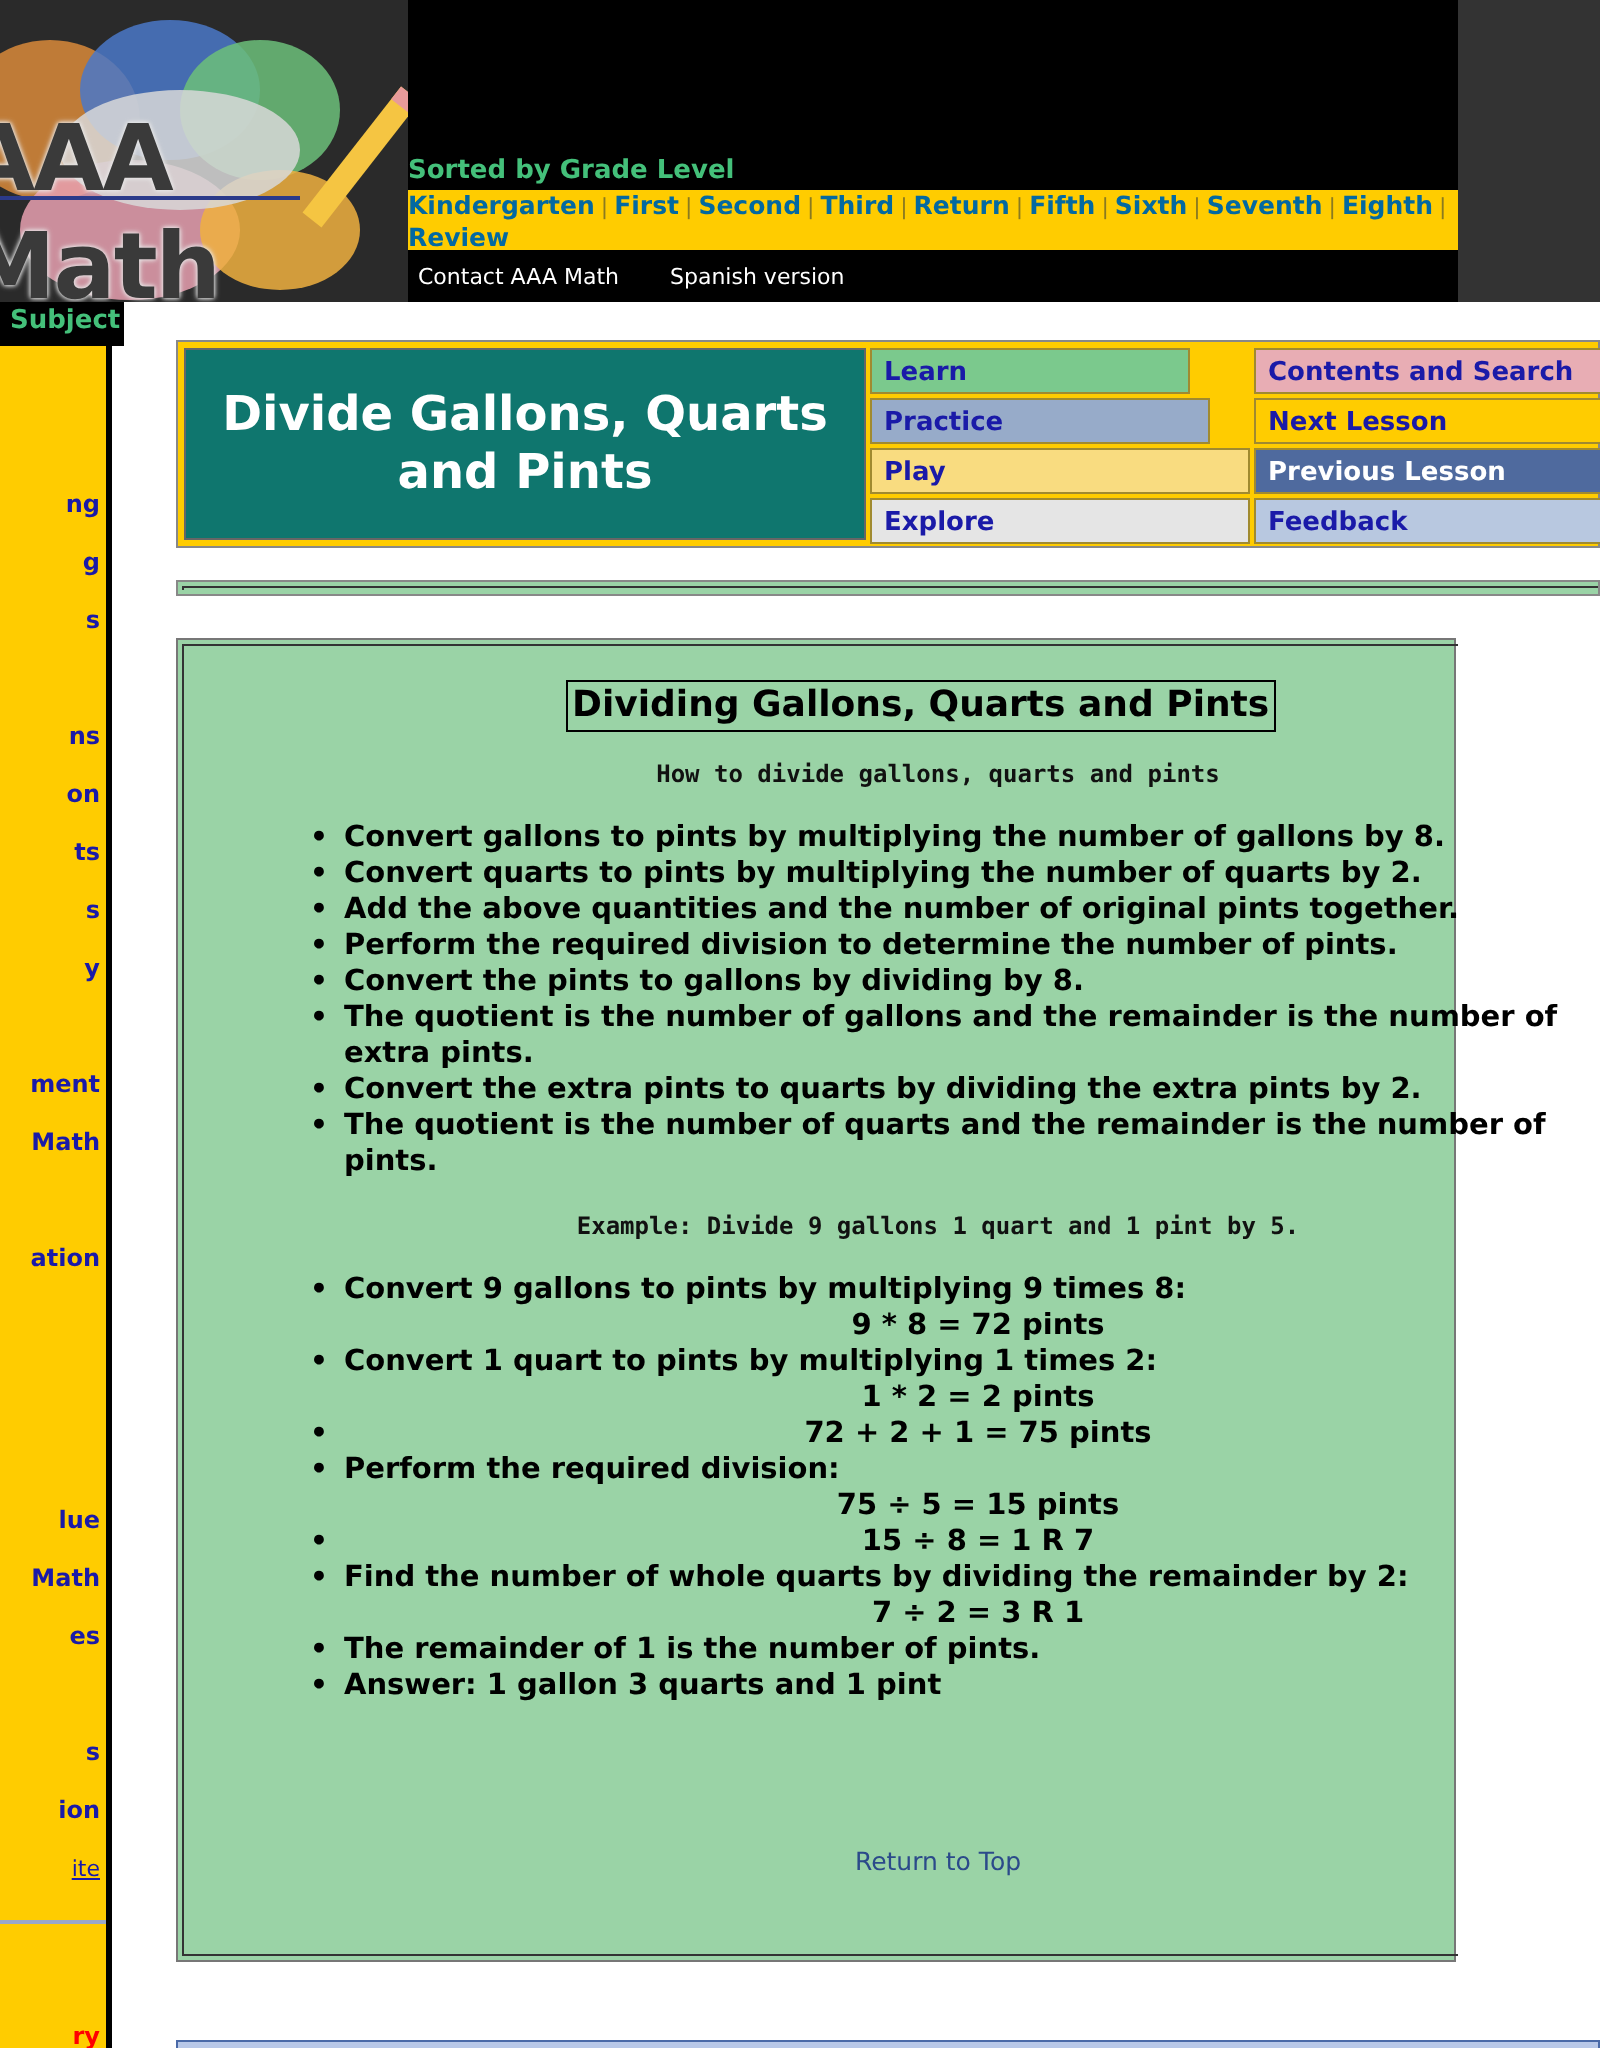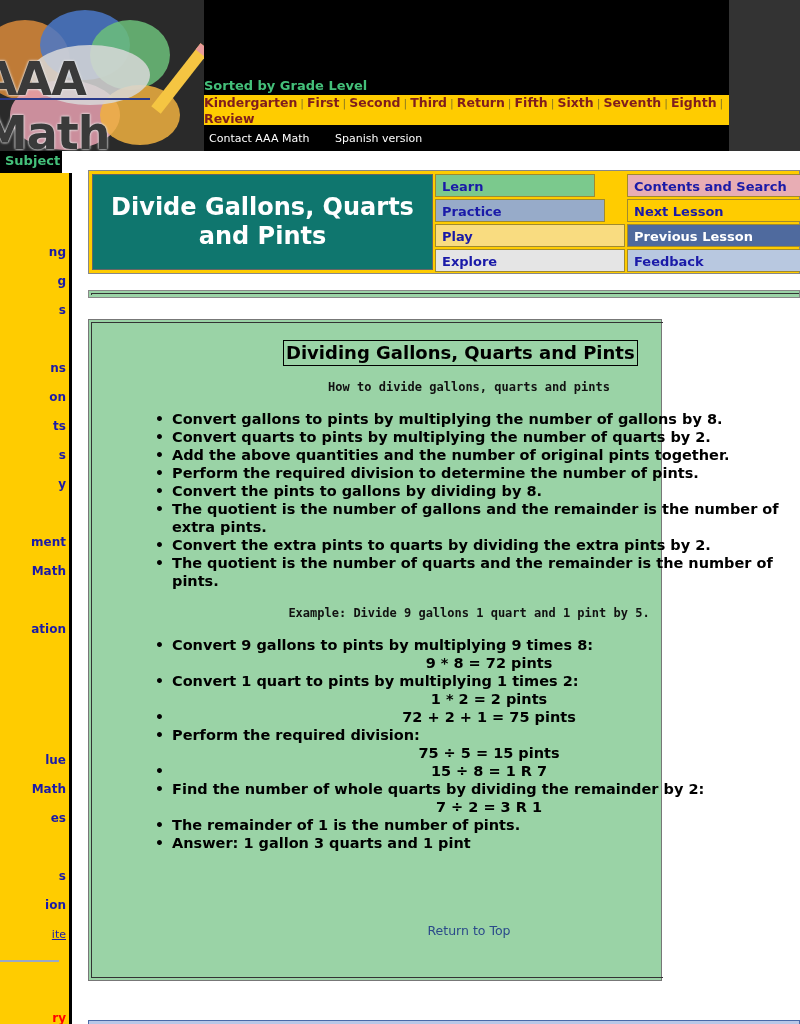--- a/index.html
+++ b/index.html
@@ -14,28 +14,28 @@
   .logo .pencil { position: absolute; left: 150px; top: 30px; width: 12px; height: 80px; background: #f5c542; transform: rotate(38deg); transform-origin: bottom center; border-top: 8px solid #e89a9a; }
   .logo .underline { position: absolute; left: 0; top: 98px; width: 150px; height: 2px; background: #2b3a8a; }
   .header-black { position: absolute; left: 204px; top: 0; width: 525px; height: 95px; background: #000; }
   .header-dark { position: absolute; left: 729px; top: 0; width: 71px; height: 151px; background: #333333; }
   .other-sites { position: absolute; right: 71px; top: 0; text-align: right; font-size: 11px; font-weight: bold; line-height: 14px; }
   .other-sites .title { color: #ffffff; }
   .other-sites .red { color: #ff0000; }
   .other-sites .yellow { color: #ffff00; }
   .sorted { position: absolute; left: 204px; top: 78px; font-size: 13px; font-weight: bold; color: #44c07a; }
   .grades { position: absolute; left: 204px; top: 95px; width: 525px; height: 30px; background: #ffcc00; font-size: 12.5px; font-weight: bold; line-height: 15px; padding-top: 0px; }
-  .grades a { color: #7f1d1d; text-decoration: none; }
+  .grades a { color: #0369a1; text-decoration: none; }
   .grades .sep { color: #8a7a20; font-weight: normal; font-size: 11px; margin: 0 3px; }
   .contact-bar { position: absolute; left: 204px; top: 125px; width: 525px; height: 26px; background: #000; font-size: 11px; color: #fff; padding: 7px 0 0 5px; }
   .contact-bar span { margin-right: 22px; margin-top: 12px; }
 
   
   .sidebar-head { position: absolute; left: 0; top: 151px; width: 62px; height: 22px; background: #000; font-size: 13px; font-weight: bold; color: #44c07a; padding: 2px 0 0 5px; }
-  .sidebar { position: absolute; left: 0; top: 173px; width: 72px; height: 851px; background: #ffcc00; border-right: 3px solid #000; overflow: hidden; }
+  .sidebar { position: absolute; left: 0; top: 173px; width: 56px; height: 851px; background: #ffcc00; border-right: 3px solid #000; overflow: hidden; }
   .sidebar .item { position: absolute; right: 3px; font-size: 12px; font-weight: bold; color: #1a1aa8; white-space: nowrap; }
   .sidebar .item.link { font-weight: normal; font-size: 11px; text-decoration: underline; }
   .sidebar .item.red { color: #ff0000; }
   .sidebar .hr { position: absolute; left: 0; top: 787px; width: 59px; height: 2px; background: #9aa8c8; }
 
   
   .title-block { position: absolute; left: 88px; top: 170px; width: 712px; height: 104px; background: #ffcc00; border: 1px solid #888; padding: 3px; }
   .title-black { position: absolute; left: 3px; top: 3px; width: 341px; height: 96px; background: #0f766e; color: #fff; font-size: 24px; font-weight: bold; text-align: center; display: flex; align-items: center; justify-content: center; line-height: 29px; border: 1px solid #666; }
   .nav-cell { position: absolute; height: 23px; font-size: 13px; font-weight: bold; color: #1a1aa8; padding: 4px 0 0 6px; border: 1px solid #a08a30; }
   .nav-learn { background: #7bc98d; }
@@ -44,21 +44,21 @@
   .nav-explore { background: #e5e5e5; }
   .nav-contents { background: #e8adb4; }
   .nav-next { background: #ffcc00; }
   .nav-prev { background: #4f6a9e; color: #ffffff; }
   .nav-feedback { background: #b8c8e0; }
 
   .thin-bar { position: absolute; left: 88px; top: 290px; width: 712px; height: 8px; background: #9ad3a6; border: 1px solid #888; }
   .thin-bar .inner { position: absolute; left: 2px; top: 2px; right: 0; height: 2px; border-top: 1px solid #333; border-left: 1px solid #333; }
 
   
-  .content { position: absolute; left: 88px; top: 319px; width: 574px; height: 662px; background: #9ad3a6; border: 1px solid #777; }
+  .content { position: absolute; left: 88px; top: 319px; width: 640px; height: 662px; background: #9ad3a6; border: 1px solid #777; }
   .content .inner { position: absolute; left: 2px; top: 2px; right: -2px; bottom: 2px; border: 1px solid #333; border-right: none; }
   .lesson-title { position: absolute; left: 194px; top: 20px; border: 1px solid #000; font-size: 18px; font-weight: bold; color: #000; padding: 1px 2px 2px 2px; white-space: nowrap; }
   .subtitle { position: absolute; left: 0; width: 760px; top: 60px; text-align: center; font-family: "DejaVu Sans Mono", monospace; font-size: 12px; font-weight: bold; color: #111; }
   ul.steps { position: absolute; left: 83px; top: 90px; width: 640px; list-style: none; }
   ul.steps li { position: relative; font-size: 14.5px; font-weight: bold; color: #000; line-height: 18px; padding-left: 0; }
   ul.steps li::before { content: "•"; position: absolute; left: -17px; top: 0; font-size: 14px; }
   .example { position: absolute; left: 0; width: 760px; top: 286px; text-align: center; font-family: "DejaVu Sans Mono", monospace; font-size: 12px; font-weight: bold; color: #111; }
   ul.example-steps { position: absolute; left: 83px; top: 316px; width: 640px; list-style: none; }
   ul.example-steps li { position: relative; font-size: 14.5px; font-weight: bold; color: #000; line-height: 18px; }
   ul.example-steps li::before { content: "•"; position: absolute; left: -17px; top: 0; font-size: 14px; }

